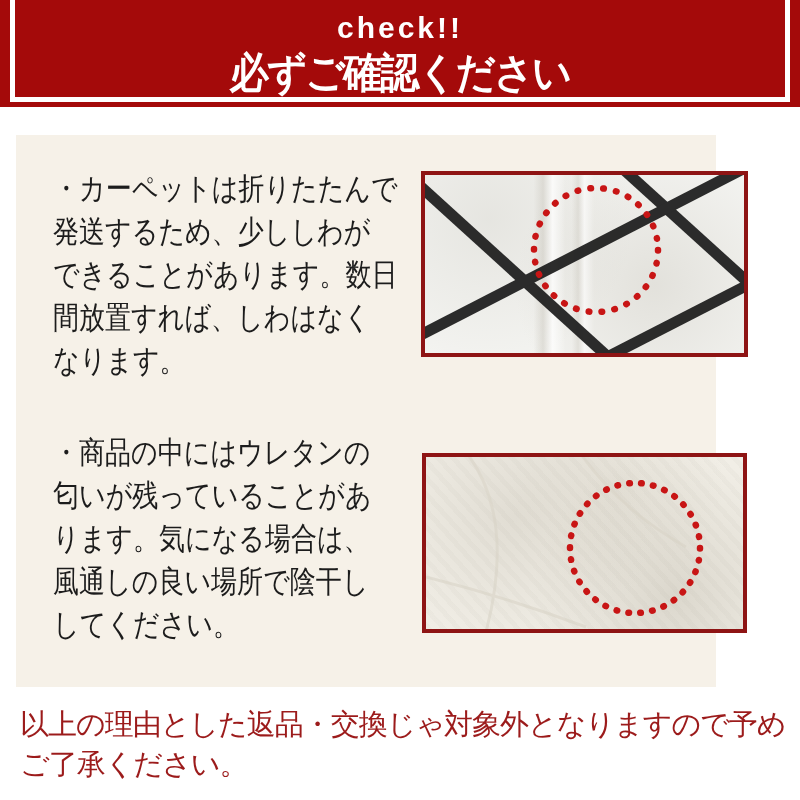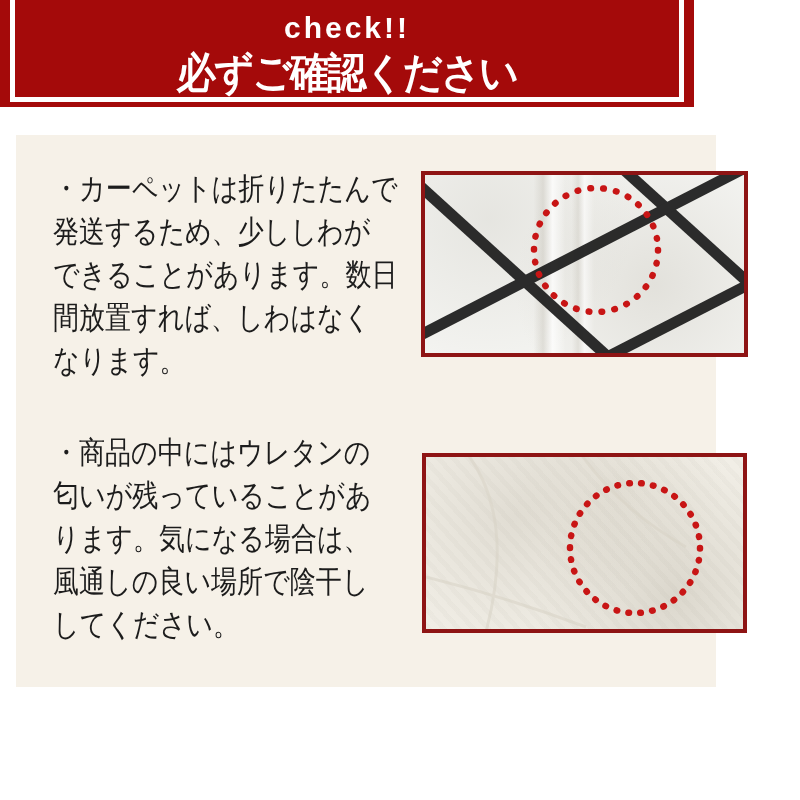--- a/index.html
+++ b/index.html
@@ -6,21 +6,21 @@
   .page{
     position:relative;
     width:800px;height:800px;
     background:#ffffff;
     overflow:hidden;
     font-family:"Liberation Sans","DejaVu Sans",sans-serif;
   }
 
   
   .banner{
-    position:absolute;left:0;top:0;width:694px;height:107px;
+    position:absolute;left:0;top:0;width:800px;height:107px;
     background:var(--banner-red,#a40a0a);
   }
   .banner-frame{
     position:absolute;left:10px;right:10px;top:-12px;bottom:5px;
     border:5px solid #ffffff;
     pointer-events:none;
   }
   .check-label{
     position:absolute;left:0;right:0;top:11px;
     text-align:center;
@@ -131,14 +131,16 @@
           <path d="M 40,-5 Q 90,60 60,175"></path>
           <path d="M 150,-10 Q 190,50 260,90"></path>
           <path d="M 0,120 Q 80,140 160,170"></path>
         </g>
         <circle cx="209" cy="91" r="65" fill="none" stroke="#c81515" stroke-width="6.5" stroke-dasharray="0.6 11.4" stroke-linecap="round"></circle>
       </svg>
     </figure>
 
   </main>
 
+  <p class="footer-note">以上の理由とした返品・交換じゃ対象外となりますので予め
+ご了承ください。</p>
 
 </div>
 
 </body></html>

